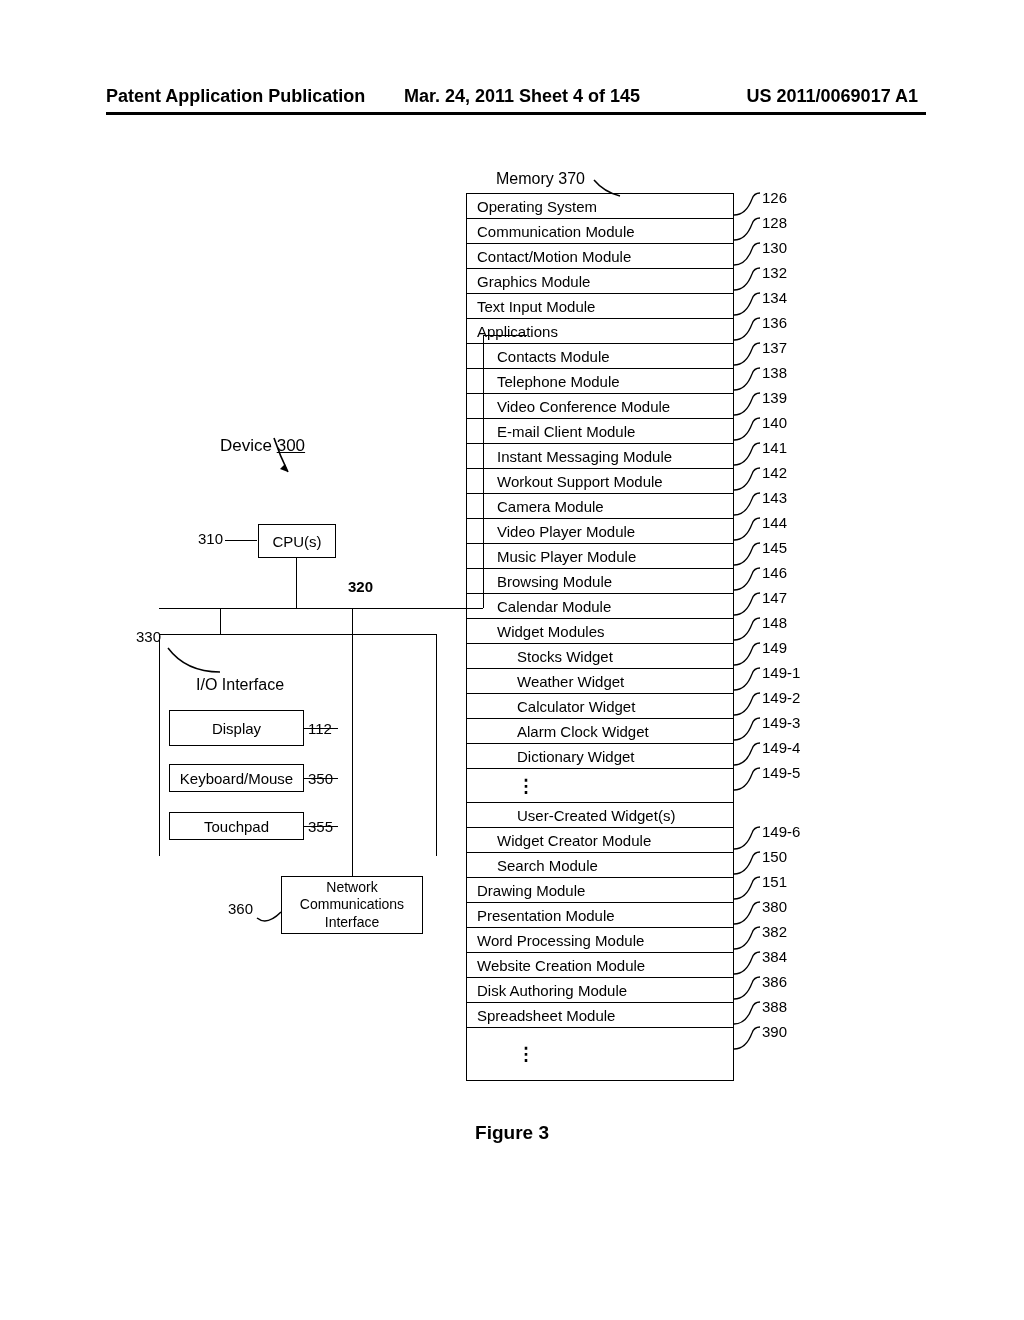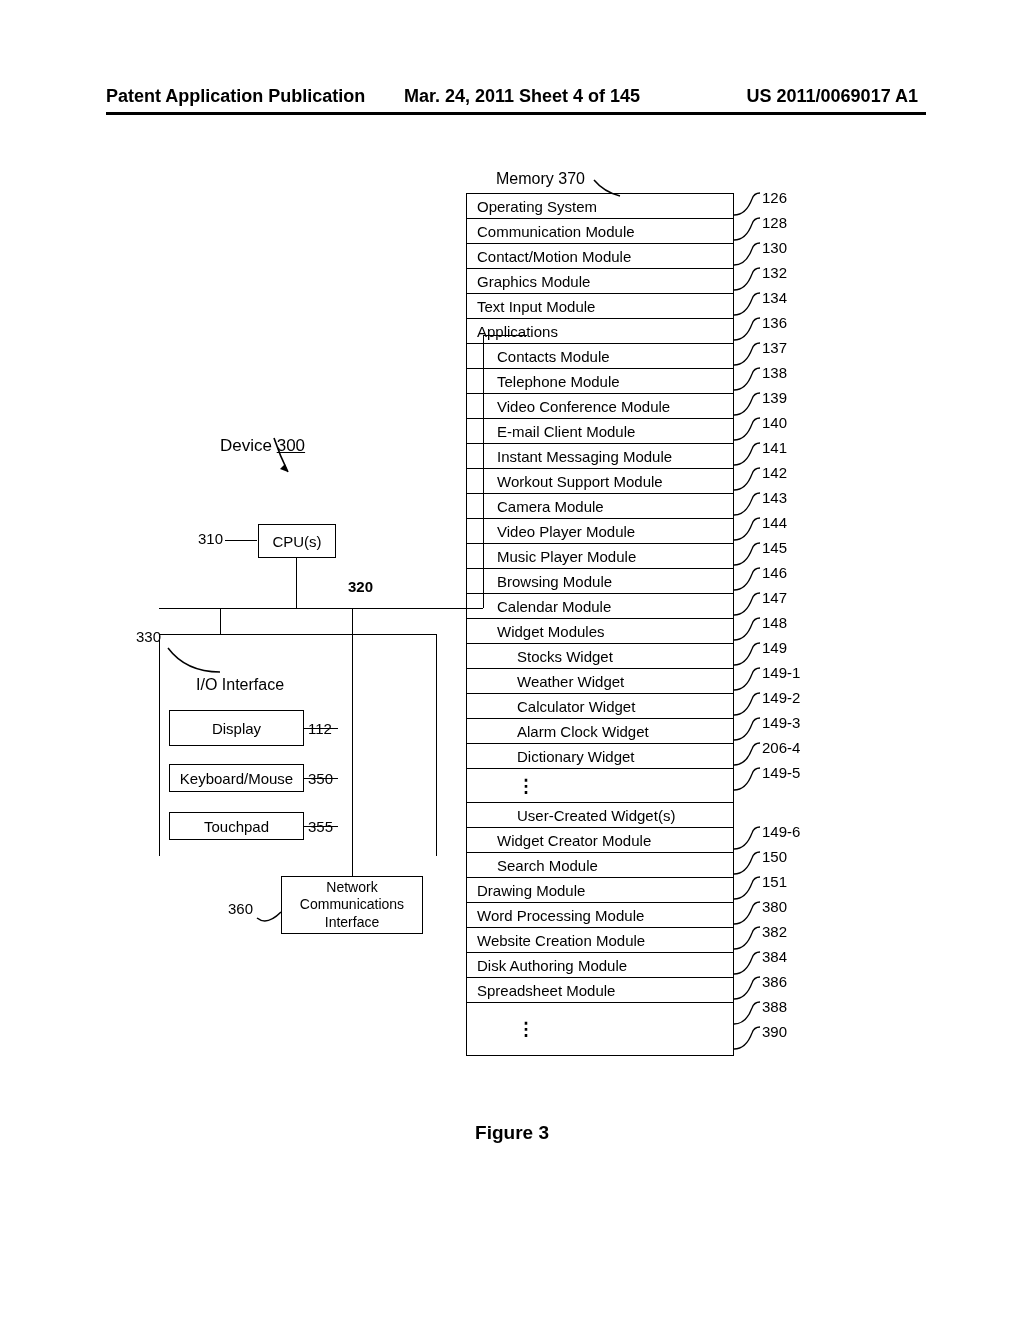--- a/index.html
+++ b/index.html
@@ -316,20 +316,23 @@
     <div class="row indent1">
       <span>Widget Creator Module</span>
     </div>
     <div class="row indent1">
       <span>Search Module</span>
     </div>
     <div class="row">
       <span>Drawing Module</span>
     </div>
     <div class="row">
+      <span>Presentation Module</span>
+    </div>
+    <div class="row">
       <span>Word Processing  Module</span>
     </div>
     <div class="row">
       <span>Website Creation Module</span>
     </div>
     <div class="row">
       <span>Disk Authoring Module</span>
     </div>
     <div class="row">
       <span>Spreadsheet Module</span>
@@ -465,21 +468,21 @@
       <svg viewBox="0 0 26 30">
         <path d="M0 24 Q12 24 18 8 Q20 2 26 2" fill="none" stroke="#000" stroke-width="1.3"></path>
       </svg>
     </div>
     <div class="ref" style="top: 714px; left: 762px;">149-3</div>
     <div class="ref-curve" style="position: absolute; top: 716px; left: 734px;">
       <svg viewBox="0 0 26 30">
         <path d="M0 24 Q12 24 18 8 Q20 2 26 2" fill="none" stroke="#000" stroke-width="1.3"></path>
       </svg>
     </div>
-    <div class="ref" style="top: 739px; left: 762px;">206-4</div>
+    <div class="ref" style="top: 739px; left: 762px;">149-4</div>
     <div class="ref-curve" style="position: absolute; top: 741px; left: 734px;">
       <svg viewBox="0 0 26 30">
         <path d="M0 24 Q12 24 18 8 Q20 2 26 2" fill="none" stroke="#000" stroke-width="1.3"></path>
       </svg>
     </div>
     <div class="ref" style="top: 764px; left: 762px;">149-5</div>
     <div class="ref-curve" style="position: absolute; top: 766px; left: 734px;">
       <svg viewBox="0 0 26 30">
         <path d="M0 24 Q12 24 18 8 Q20 2 26 2" fill="none" stroke="#000" stroke-width="1.3"></path>
       </svg>

